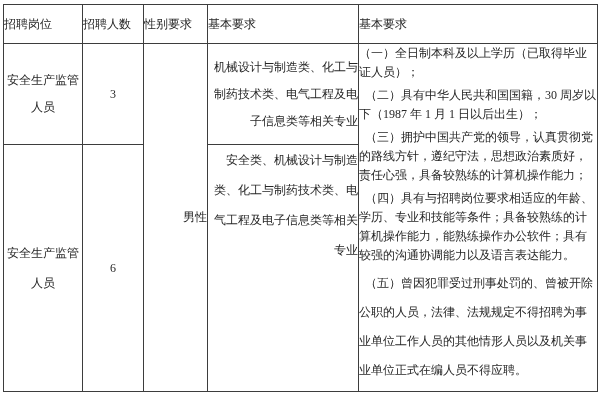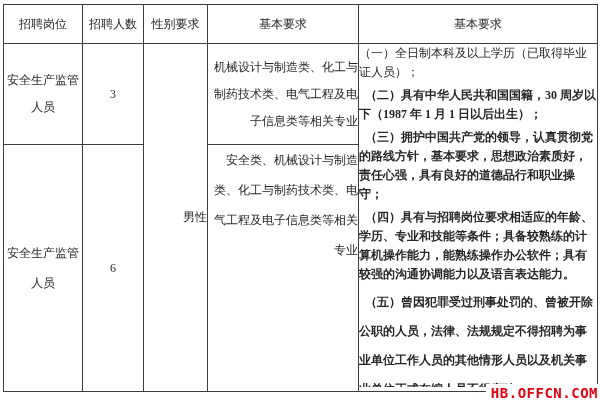--- a/index.html
+++ b/index.html
@@ -32,21 +32,21 @@
   .recruit-table td {
     border: 1px solid #3d3d3d;
     font-size: 12px;
     font-weight: normal;
     padding: 0;
     color: #262626;
     word-break: break-all;
   }
   .header-row th {
     height: 38px;
-    text-align: center;
+    text-align: left;
     vertical-align: middle;
   }
   tr.row1 { height: 101px; }
   tr.row2 { height: 247px; }
   .c-pos {
     text-align: center;
     vertical-align: middle;
     line-height: 27px;
     padding: 0 6px;
     margin-left: 47px;
@@ -77,21 +77,21 @@
     padding: 4px 5px 0 6px;
   }
   .req-wrap {
     height: 343px;
     overflow: hidden;
   }
   .req-wrap p {
     margin: 0 0 4px 0;
     line-height: 19px;
   }
-  .req-wrap p:not(:first-child) { text-indent: 6px; font-weight: bold; }
+  .req-wrap p:not(:first-child) { text-indent: 6px; }
   .req-wrap p:last-child { line-height: 29px; }
   .watermark {
     position: absolute;
     right: 2px;
     bottom: 2px;
     font-family: "DejaVu Sans Mono", monospace;
     font-weight: bold;
     font-size: 14px;
     letter-spacing: 0.5px;
     line-height: 1;
@@ -125,30 +125,29 @@
 
     <tr class="row1">
       <td class="c-pos">安全生产监管人员</td>
       <td class="c-num">3</td>
       <td class="c-gender" rowspan="2">男性</td>
       <td class="c-major c-major-1">机械设计与制造类、化工与制药技术类、电气工程及电子信息类等相关专业</td>
       <td class="c-req" rowspan="2">
         <div class="req-wrap">
           <p>（一）全日制本科及以上学历（已取得毕业证人员）；</p>
           <p>（二）具有中华人民共和国国籍，30 周岁以下（1987 年 1 月 1 日以后出生）；</p>
-          <p>（三）拥护中国共产党的领导，认真贯彻党的路线方针，基本要求，思想政治素质好，责任心强，具有良好的道德品行和职业操守；</p>
+          <p>（三）拥护中国共产党的领导，认真贯彻党的路线方针，遵纪守法，思想政治素质好，责任心强，具备较熟练的计算机操作能力；</p>
           <p>（四）具有与招聘岗位要求相适应的年龄、学历、专业和技能等条件；具备较熟练的计算机操作能力，能熟练操作办公软件；具有较强的沟通协调能力以及语言表达能力。</p>
           <p>（五）曾因犯罪受过刑事处罚的、曾被开除公职的人员，法律、法规规定不得招聘为事业单位工作人员的其他情形人员以及机关事业单位正式在编人员不得应聘。</p>
         </div>
       </td>
     </tr>
 
     <tr class="row2">
       <td class="c-pos">安全生产监管人员</td>
       <td class="c-num">6</td>
       <td class="c-major c-major-2">安全类、机械设计与制造类、化工与制药技术类、电气工程及电子信息类等相关专业</td>
     </tr>
   </tbody>
     </table>
 
-  <div class="watermark">HB.OFFCN.COM</div>
 
 </div>
 
 </body></html>

